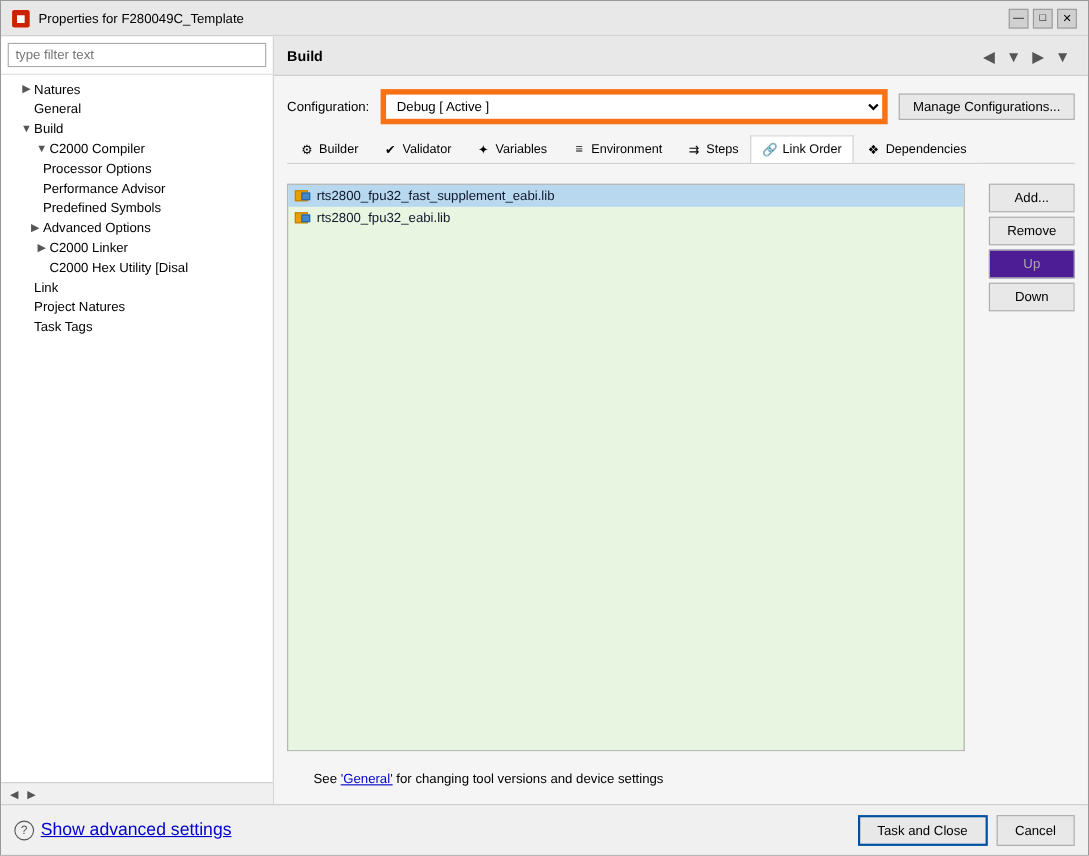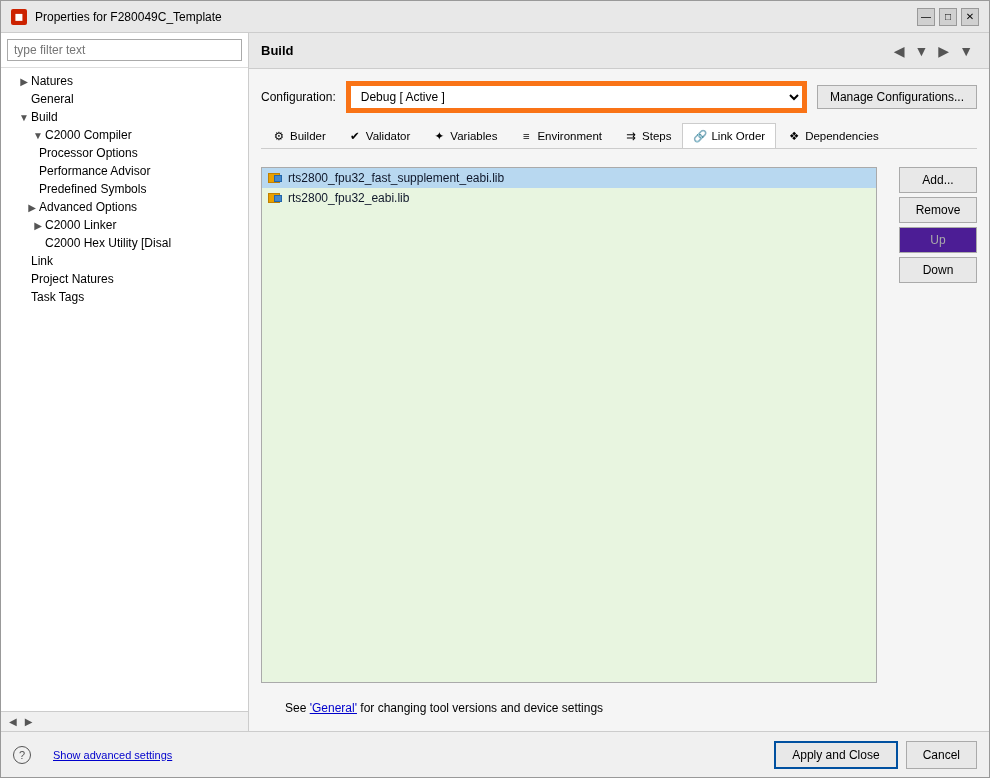--- a/index.html
+++ b/index.html
@@ -387,22 +387,21 @@
       justify-content: center;
       font-size: 11px;
       color: #555;
       cursor: pointer;
     }
 
     .show-advanced {
       color: #0000cc;
       text-decoration: underline;
       cursor: pointer;
-      font-size: 11px;
-      margin-left: 16px;
+      font-size: 16px;
     }
 
     .bottom-right {
       display: flex;
       gap: 8px;
     }
 
     .action-btn {
       border: 1px solid #aaa;
       background: #e8e8e8;
@@ -588,18 +587,18 @@
       </div>
     </div>
   </div>
 
   <div class="bottom-bar">
     <div class="bottom-left">
       <div class="help-icon">?</div>
       <span class="show-advanced">Show advanced settings</span>
     </div>
     <div class="bottom-right">
-      <button class="action-btn primary">Apply and Close</button>
+      <button class="action-btn primary">Task and Close</button>
       <button class="action-btn">Cancel</button>
     </div>
   </div>
 
 </div>
 
 </body></html>

